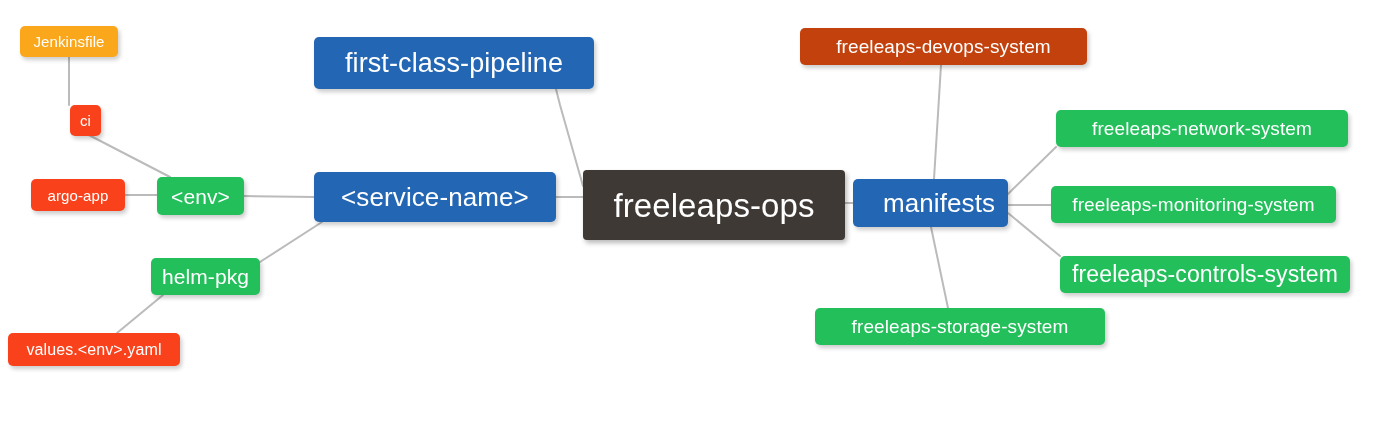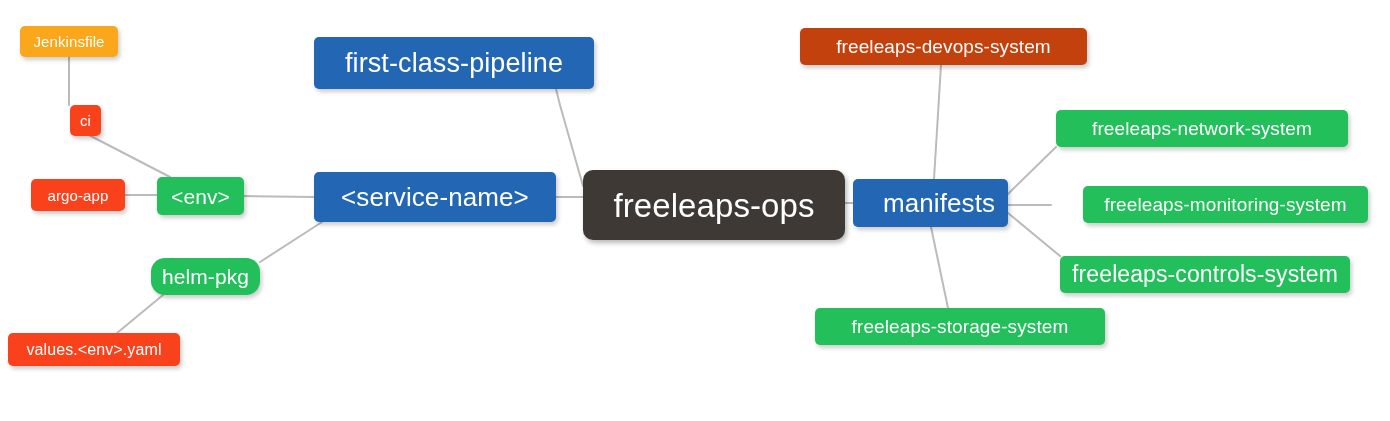--- a/index.html
+++ b/index.html
@@ -35,21 +35,21 @@
     color: #ffffff;
     white-space: nowrap;
     border-radius: 5px;
     box-shadow: 2px 3px 4px rgba(0,0,0,0.20);
     line-height: 1;
     letter-spacing: 0.1px;
     user-select: none;
     cursor: pointer;
   }
   .node.root {
-    border-radius: 10px;
+    border-radius: 4px;
     box-shadow: 2px 3px 5px rgba(0,0,0,0.28);
   }
 </style>
 </head>
 <body>
 
 <div id="mindmap">
   <svg id="edge-layer" viewBox="0 0 1390 421">
       <path d="M 583 186 L 560 105 L 556 89" fill="none" stroke="#bbbbbb" stroke-width="2" stroke-linecap="round" stroke-linejoin="round"></path>
       <path d="M 583 197 L 556 197" fill="none" stroke="#bbbbbb" stroke-width="2" stroke-linecap="round" stroke-linejoin="round"></path>
@@ -65,24 +65,24 @@
       <path d="M 1008 205 L 1051 205" fill="none" stroke="#bbbbbb" stroke-width="2" stroke-linecap="round" stroke-linejoin="round"></path>
       <path d="M 1008 213 L 1060 256" fill="none" stroke="#bbbbbb" stroke-width="2" stroke-linecap="round" stroke-linejoin="round"></path>
       <path d="M 931 227 L 948 308" fill="none" stroke="#bbbbbb" stroke-width="2" stroke-linecap="round" stroke-linejoin="round"></path>
     </svg>
   <div id="node-layer">
       <div class="node root" style="left: 583px; top: 170px; width: 262px; height: 70px; font-size: 33px; background: rgb(62, 57, 53); color: rgb(255, 255, 255);">freeleaps-ops</div>
       <div class="node" style="left: 314px; top: 37px; width: 280px; height: 52px; font-size: 27px; background: rgb(35, 102, 180); color: rgb(255, 255, 255);">first-class-pipeline</div>
       <div class="node" style="left: 314px; top: 172px; width: 242px; height: 50px; font-size: 26px; background: rgb(35, 102, 180); color: rgb(255, 255, 255);">&lt;service-name&gt;</div>
       <div class="node" style="left: 853px; top: 179px; width: 155px; height: 48px; font-size: 26px; background: rgb(35, 102, 180); color: rgb(255, 255, 255); padding-left: 17px;">manifests</div>
       <div class="node" style="left: 157px; top: 177px; width: 87px; height: 38px; font-size: 21px; background: rgb(34, 191, 91); color: rgb(255, 255, 255);">&lt;env&gt;</div>
-      <div class="node" style="left: 151px; top: 258px; width: 109px; height: 37px; font-size: 21px; background: rgb(34, 191, 91); color: rgb(255, 255, 255); border-radius: 14px;">helm-pkg</div>
+      <div class="node" style="left: 151px; top: 258px; width: 109px; height: 37px; font-size: 21px; background: rgb(34, 191, 91); color: rgb(255, 255, 255);">helm-pkg</div>
       <div class="node" style="left: 20px; top: 26px; width: 98px; height: 31px; font-size: 15px; background: rgb(251, 167, 27); color: rgb(255, 255, 255);">Jenkinsfile</div>
       <div class="node" style="left: 54px; top: 105px; width: 31px; height: 31px; font-size: 15px; background: rgb(249, 66, 27); color: rgb(255, 255, 255); margin-left: 16px;">ci</div>
       <div class="node" style="left: 31px; top: 179px; width: 94px; height: 32px; font-size: 15px; background: rgb(249, 66, 27); color: rgb(255, 255, 255);">argo-app</div>
       <div class="node" style="left: 8px; top: 333px; width: 172px; height: 33px; font-size: 16px; background: rgb(249, 66, 27); color: rgb(255, 255, 255);">values.&lt;env&gt;.yaml</div>
       <div class="node" style="left: 800px; top: 28px; width: 287px; height: 37px; font-size: 19px; background: #c2410c; color: rgb(255, 255, 255);">freeleaps-devops-system</div>
       <div class="node" style="left: 1056px; top: 110px; width: 292px; height: 37px; font-size: 19px; background: rgb(34, 191, 91); color: rgb(255, 255, 255);">freeleaps-network-system</div>
-      <div class="node" style="left: 1051px; top: 186px; width: 285px; height: 37px; font-size: 19px; background: rgb(34, 191, 91); color: rgb(255, 255, 255); margin-left: 32px;">freeleaps-monitoring-system</div>
+      <div class="node" style="left: 1051px; top: 186px; width: 285px; height: 37px; font-size: 19px; background: rgb(34, 191, 91); color: rgb(255, 255, 255);">freeleaps-monitoring-system</div>
       <div class="node" style="left: 1060px; top: 256px; width: 290px; height: 37px; font-size: 23px; background: rgb(34, 191, 91); color: rgb(255, 255, 255);">freeleaps-controls-system</div>
       <div class="node" style="left: 815px; top: 308px; width: 290px; height: 37px; font-size: 19px; background: rgb(34, 191, 91); color: rgb(255, 255, 255);">freeleaps-storage-system</div>
     </div>
 </div>
 
 </body></html>

